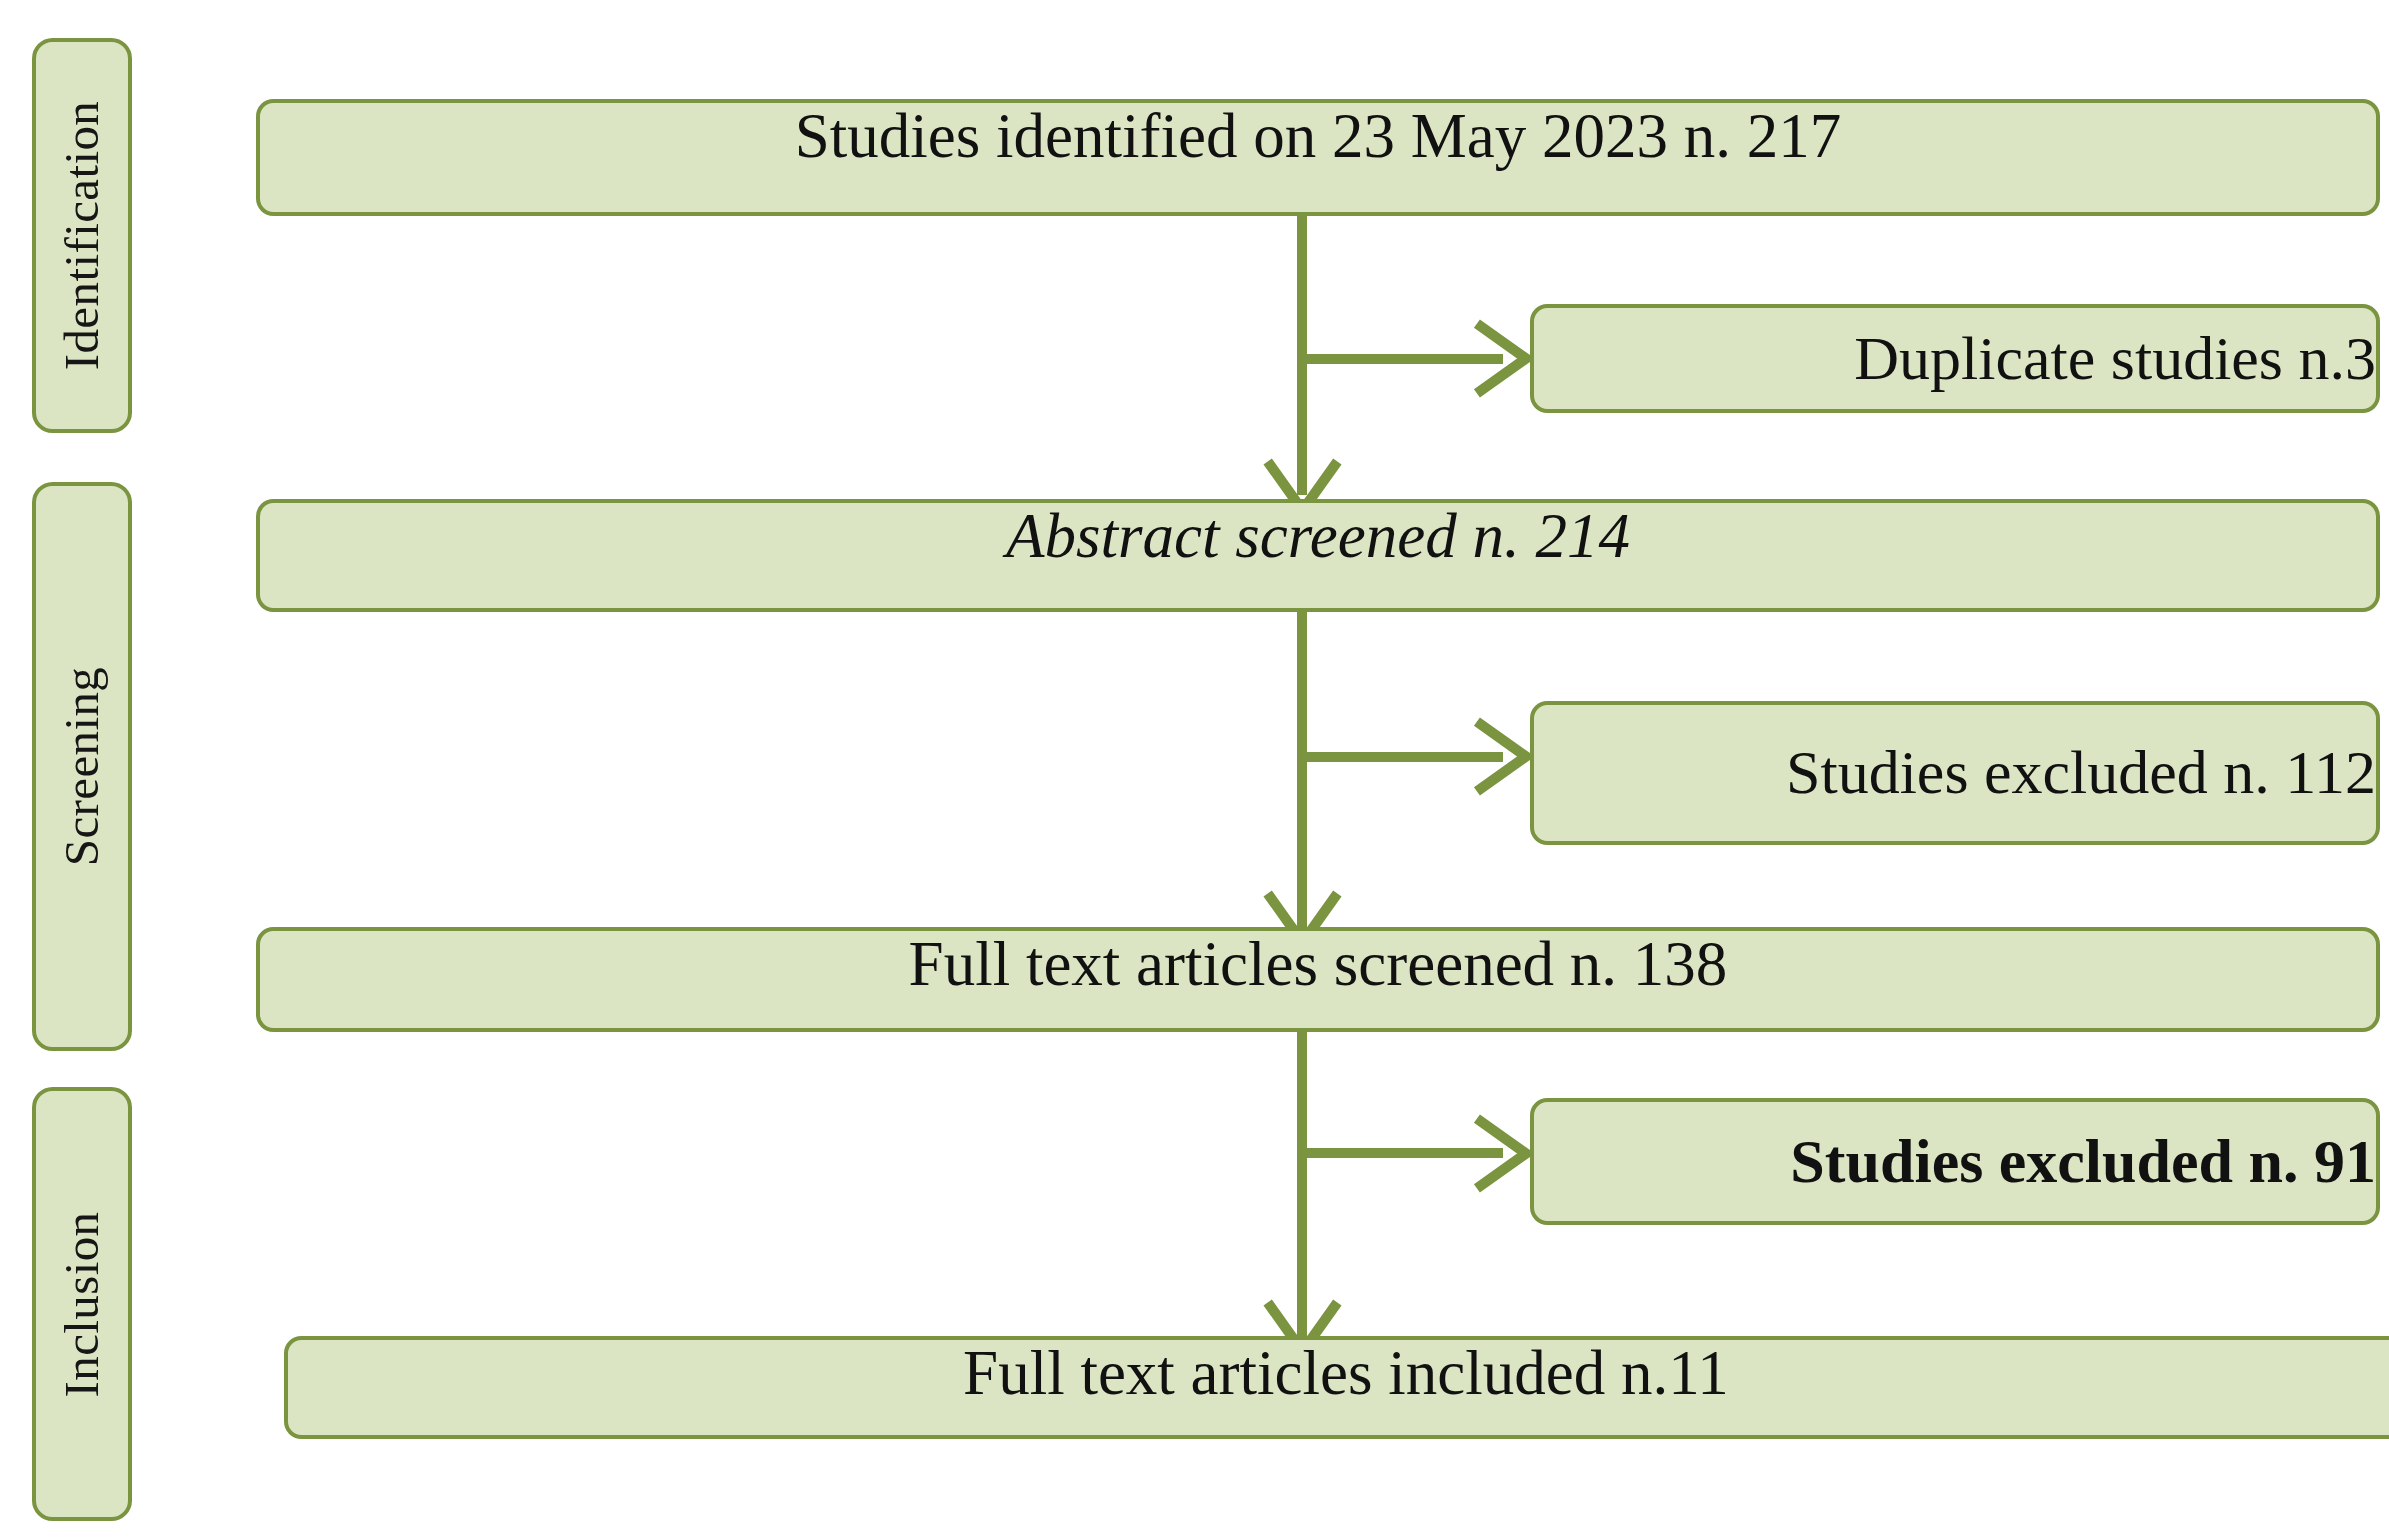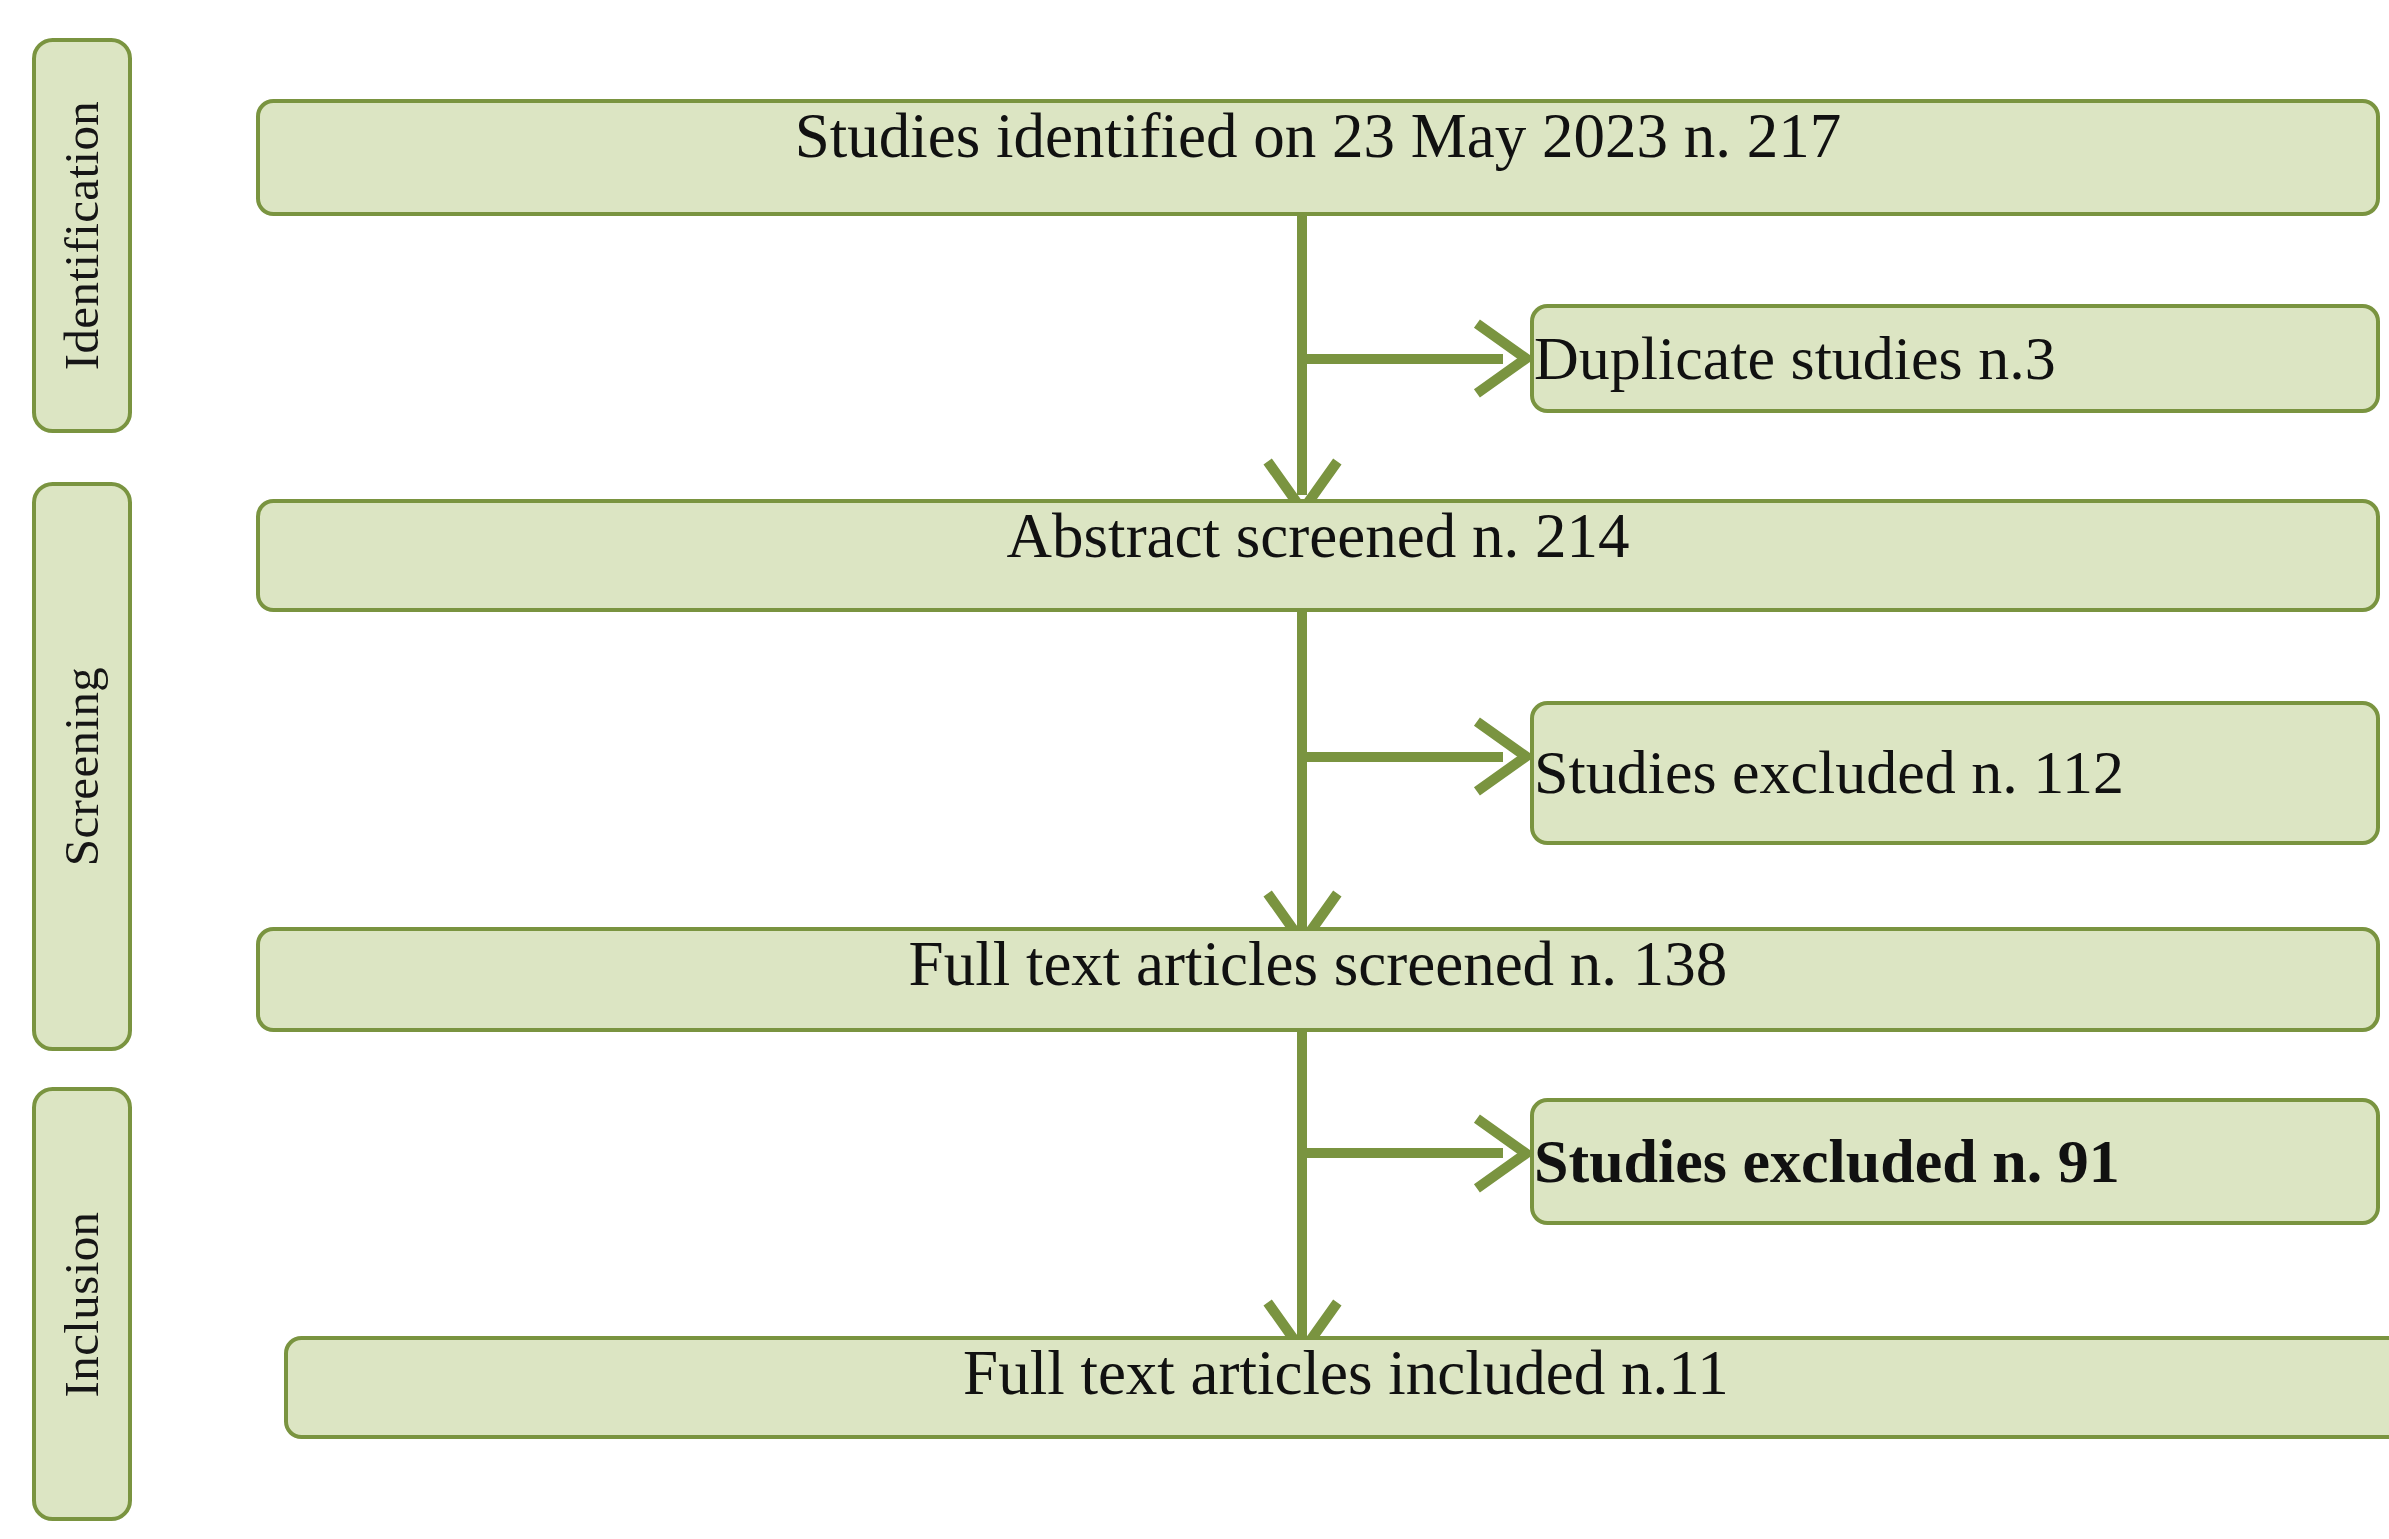--- a/index.html
+++ b/index.html
@@ -62,21 +62,21 @@
     white-space: nowrap;
     color: #111111;
   }
 
   
   .sidebox {
     left: 1530px;
     width: 850px;
     display: flex;
     align-items: center;
-    justify-content: flex-start;
+    justify-content: flex-end;
   }
   .sidebox .label {
     font-size: 62px;
     line-height: 1.05;
     white-space: nowrap;
     color: #111111;
   }
 
   
   .vline {
@@ -144,21 +144,21 @@
     <path d="M 34 16 L 96 60 L 34 104"></path>
   </svg>
   <svg class="arrow-svg" style="left:1255px; top:1285px; width:95px; height:95px;" viewBox="0 0 120 120">
     <path d="M 16 22 L 60 84 L 104 22"></path>
   </svg>
 
   <div class="gbox mainbox" style="top:99px; height:117px;">
     <span class="label">Studies identified on 23 May 2023 n. 217</span>
   </div>
 
-  <div class="gbox mainbox" style="top:499px; height:113px;">
+  <div class="gbox mainbox" style="top:499px; height:113px;font-style:italic;">
     <span class="label">Abstract screened n. 214</span>
   </div>
 
   <div class="gbox mainbox" style="top:927px; height:105px;">
     <span class="label">Full text articles screened n. 138</span>
   </div>
 
   <div class="gbox mainbox" style="top:1336px; height:103px;margin-left:28px;">
     <span class="label">Full text articles included n.11</span>
   </div>

